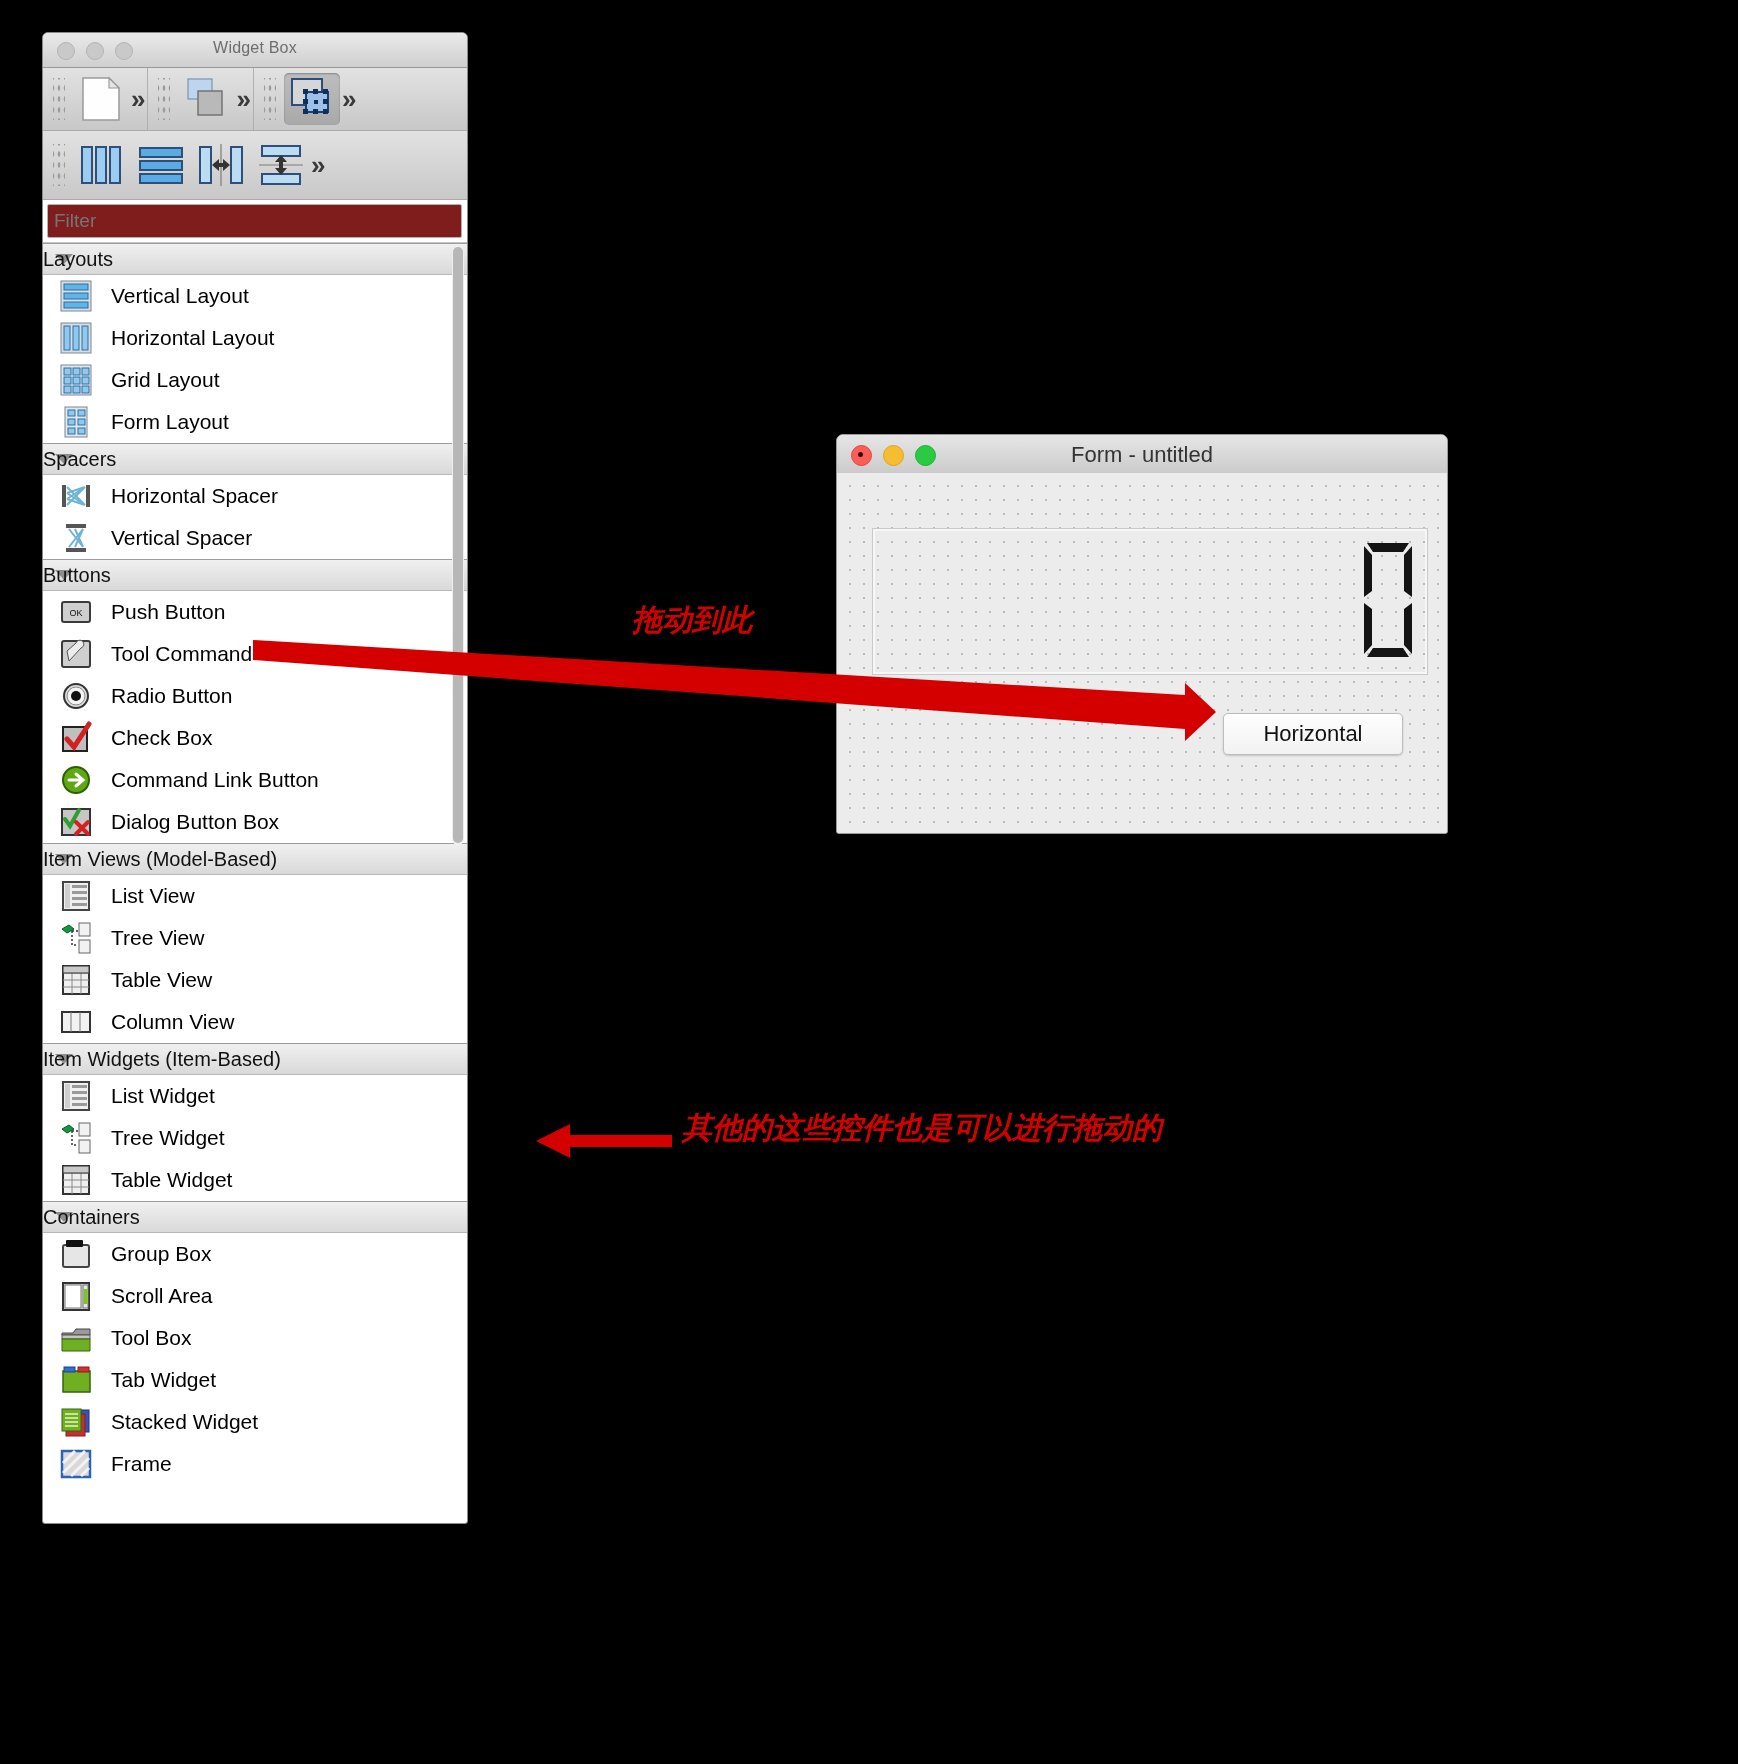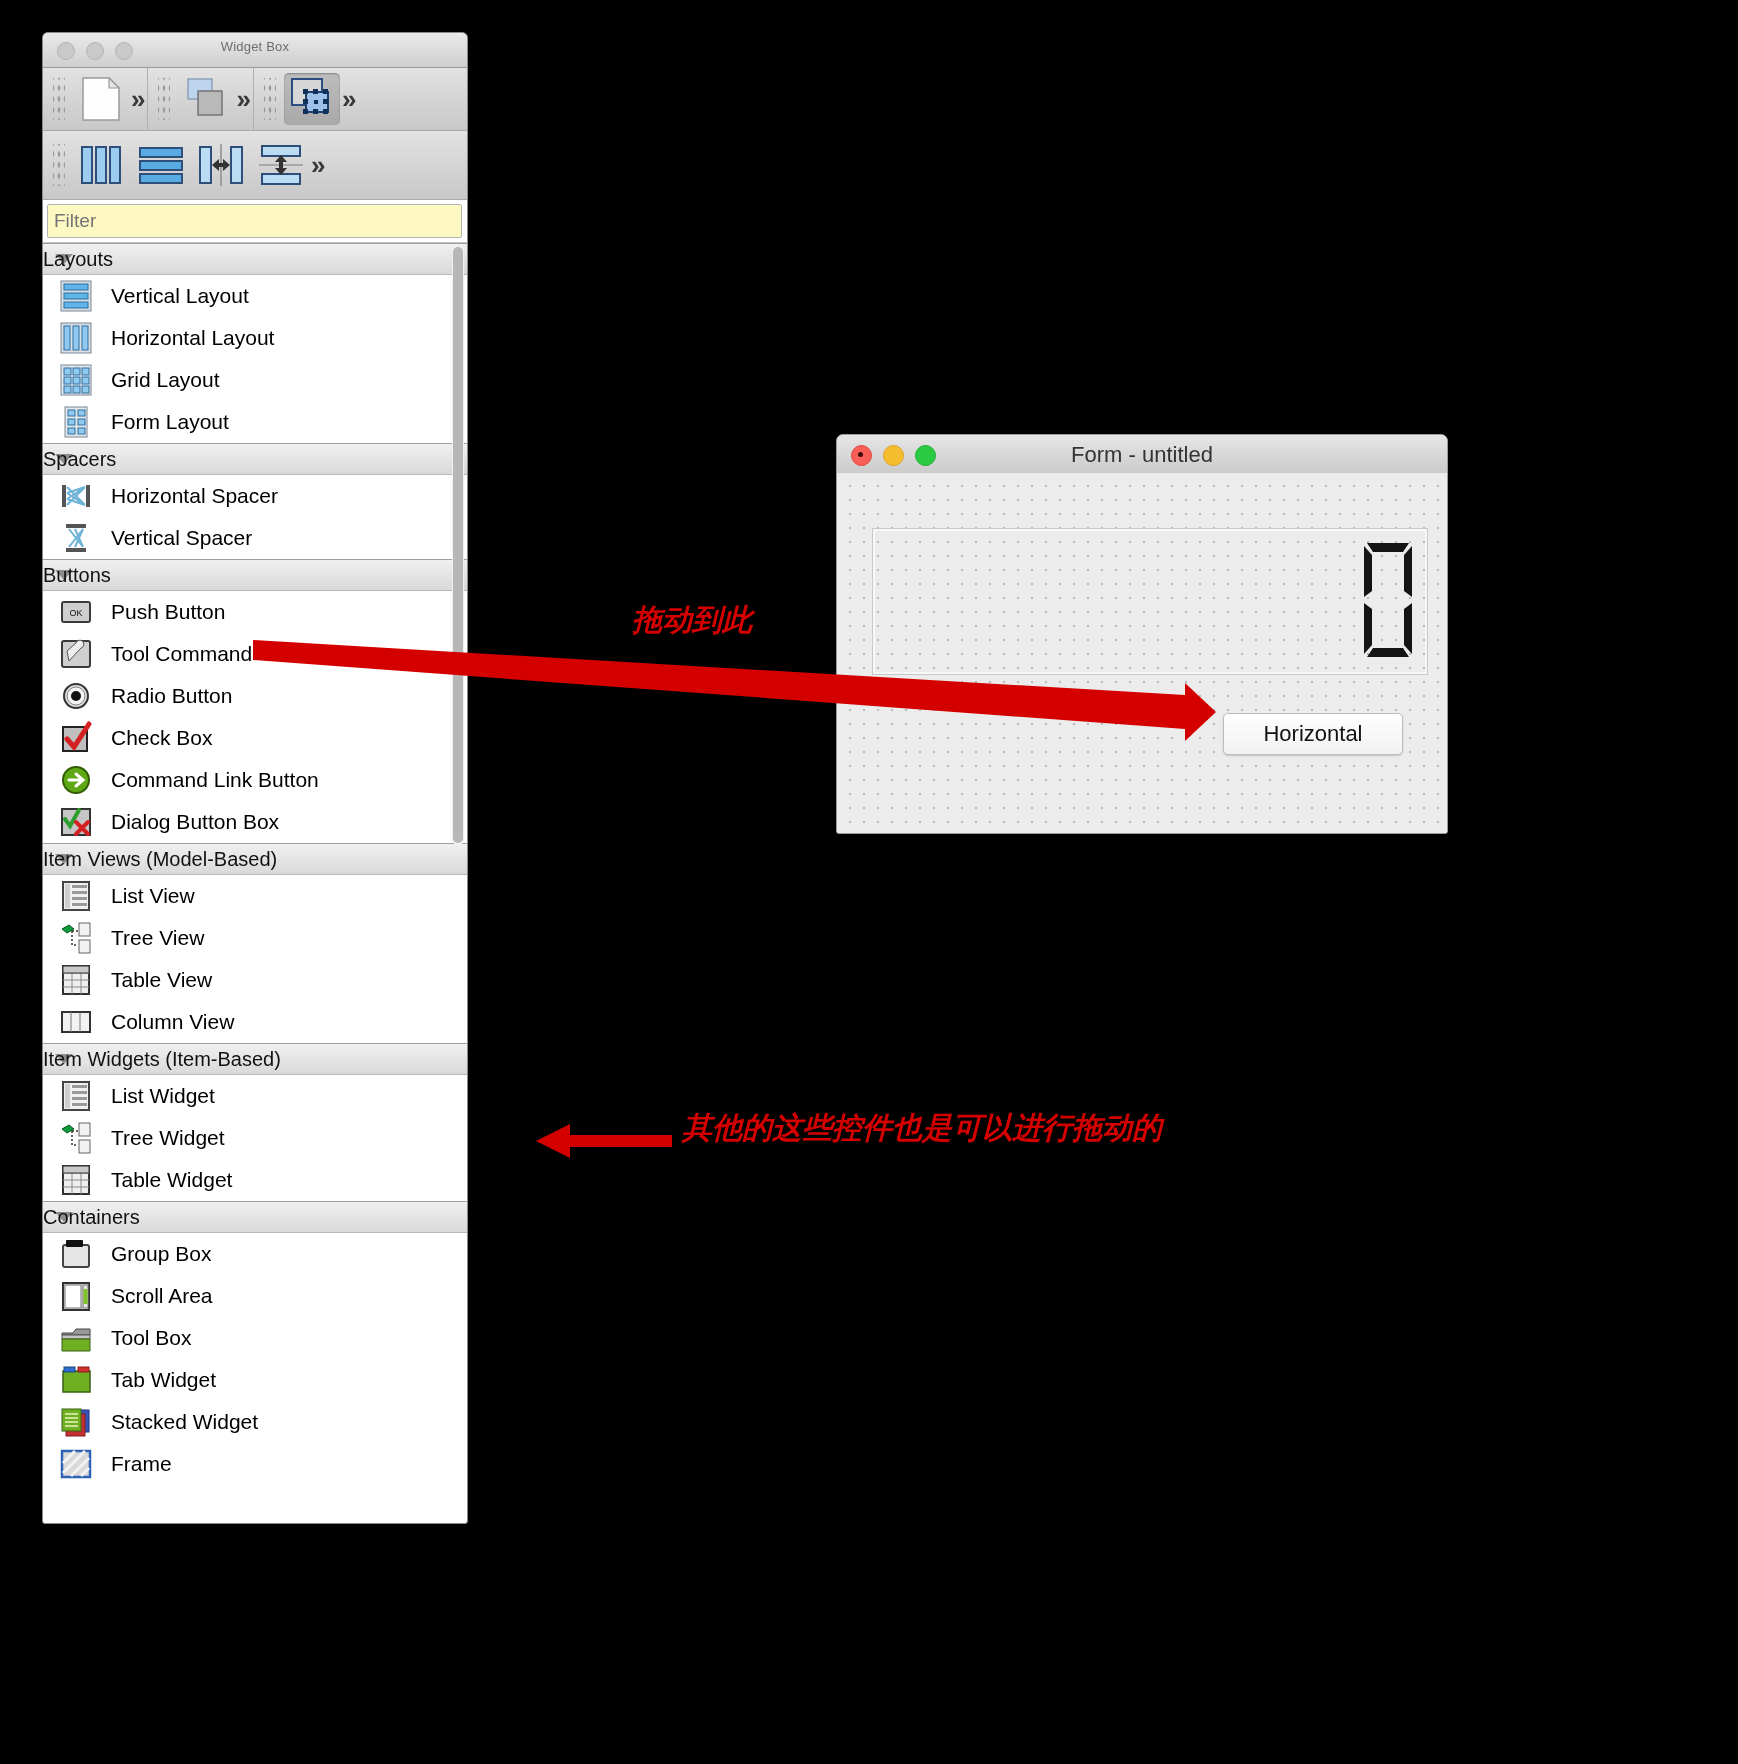--- a/index.html
+++ b/index.html
@@ -10,21 +10,21 @@
     position:absolute;left:42px;top:32px;width:424px;height:1490px;
     background:#fff;border:1px solid #8a8a8a;border-radius:6px 6px 3px 3px;
     box-shadow:0 3px 10px rgba(0,0,0,.55);overflow:hidden;
   }
   .wb-titlebar{
     height:34px;background:linear-gradient(#eaeaea,#cfcfcf);
     border-bottom:1px solid #9a9a9a;position:relative;
   }
   .wb-title{
     position:absolute;left:0;right:0;top:6px;text-align:center;
-    font-size:13px;color:#6e6e6e;letter-spacing:.2px;
+    font-size:16px;color:#6e6e6e;letter-spacing:.2px;
   }
   .wb-dots{position:absolute;left:14px;top:9px;display:flex;gap:11px;}
   .wb-dot{width:16px;height:16px;border-radius:50%;background:#c9c9c9;border:1px solid #b4b4b4;}
 
   .wb-toolbar{
     height:62px;background:linear-gradient(#e2e2e2,#c8c8c8);
     border-bottom:1px solid #a9a9a9;display:flex;align-items:center;
   }
   .wb-toolbar2{
     height:68px;background:linear-gradient(#e2e2e2,#c8c8c8);
@@ -36,21 +36,21 @@
   .tbtn{width:56px;height:52px;display:flex;align-items:center;justify-content:center;
         border-radius:5px;margin:0 2px;}
   .tbtn.sel{background:linear-gradient(#bdbdbd,#a9a9a9);box-shadow:inset 0 1px 2px rgba(0,0,0,.3);}
   .chev{font-size:26px;color:#3a3a3a;font-weight:bold;letter-spacing:-6px;padding-right:8px;}
   .tsep{width:1px;height:62px;background:#b0b0b0;}
 
   .filter-wrap{padding:4px 5px 4px 4px;background:#fff;}
   .filter-input{
     width:100%;box-sizing:border-box;height:34px;border:1px solid #b3b3b3;
     border-radius:2px;font-size:19px;color:#8d8d8d;padding:0 6px;
-    font-family:"Liberation Sans",sans-serif;background:#fef9c3;outline:none;
+    font-family:"Liberation Sans",sans-serif;background:#7f1d1d;outline:none;
   }
 
   .wb-list{position:relative;height:1240px;overflow:hidden;background:#fff;border-top:1px solid #c4c4c4;}
   .cat{
     height:30px;display:flex;align-items:center;position:relative;
     background:linear-gradient(#f0f0f0,#d9d9d9);
     border-top:1px solid #9d9d9d;border-bottom:1px solid #b9b9b9;
   }
   .cat-arrow{
     width:0;height:0;border-left:9px solid transparent;border-right:9px solid transparent;

